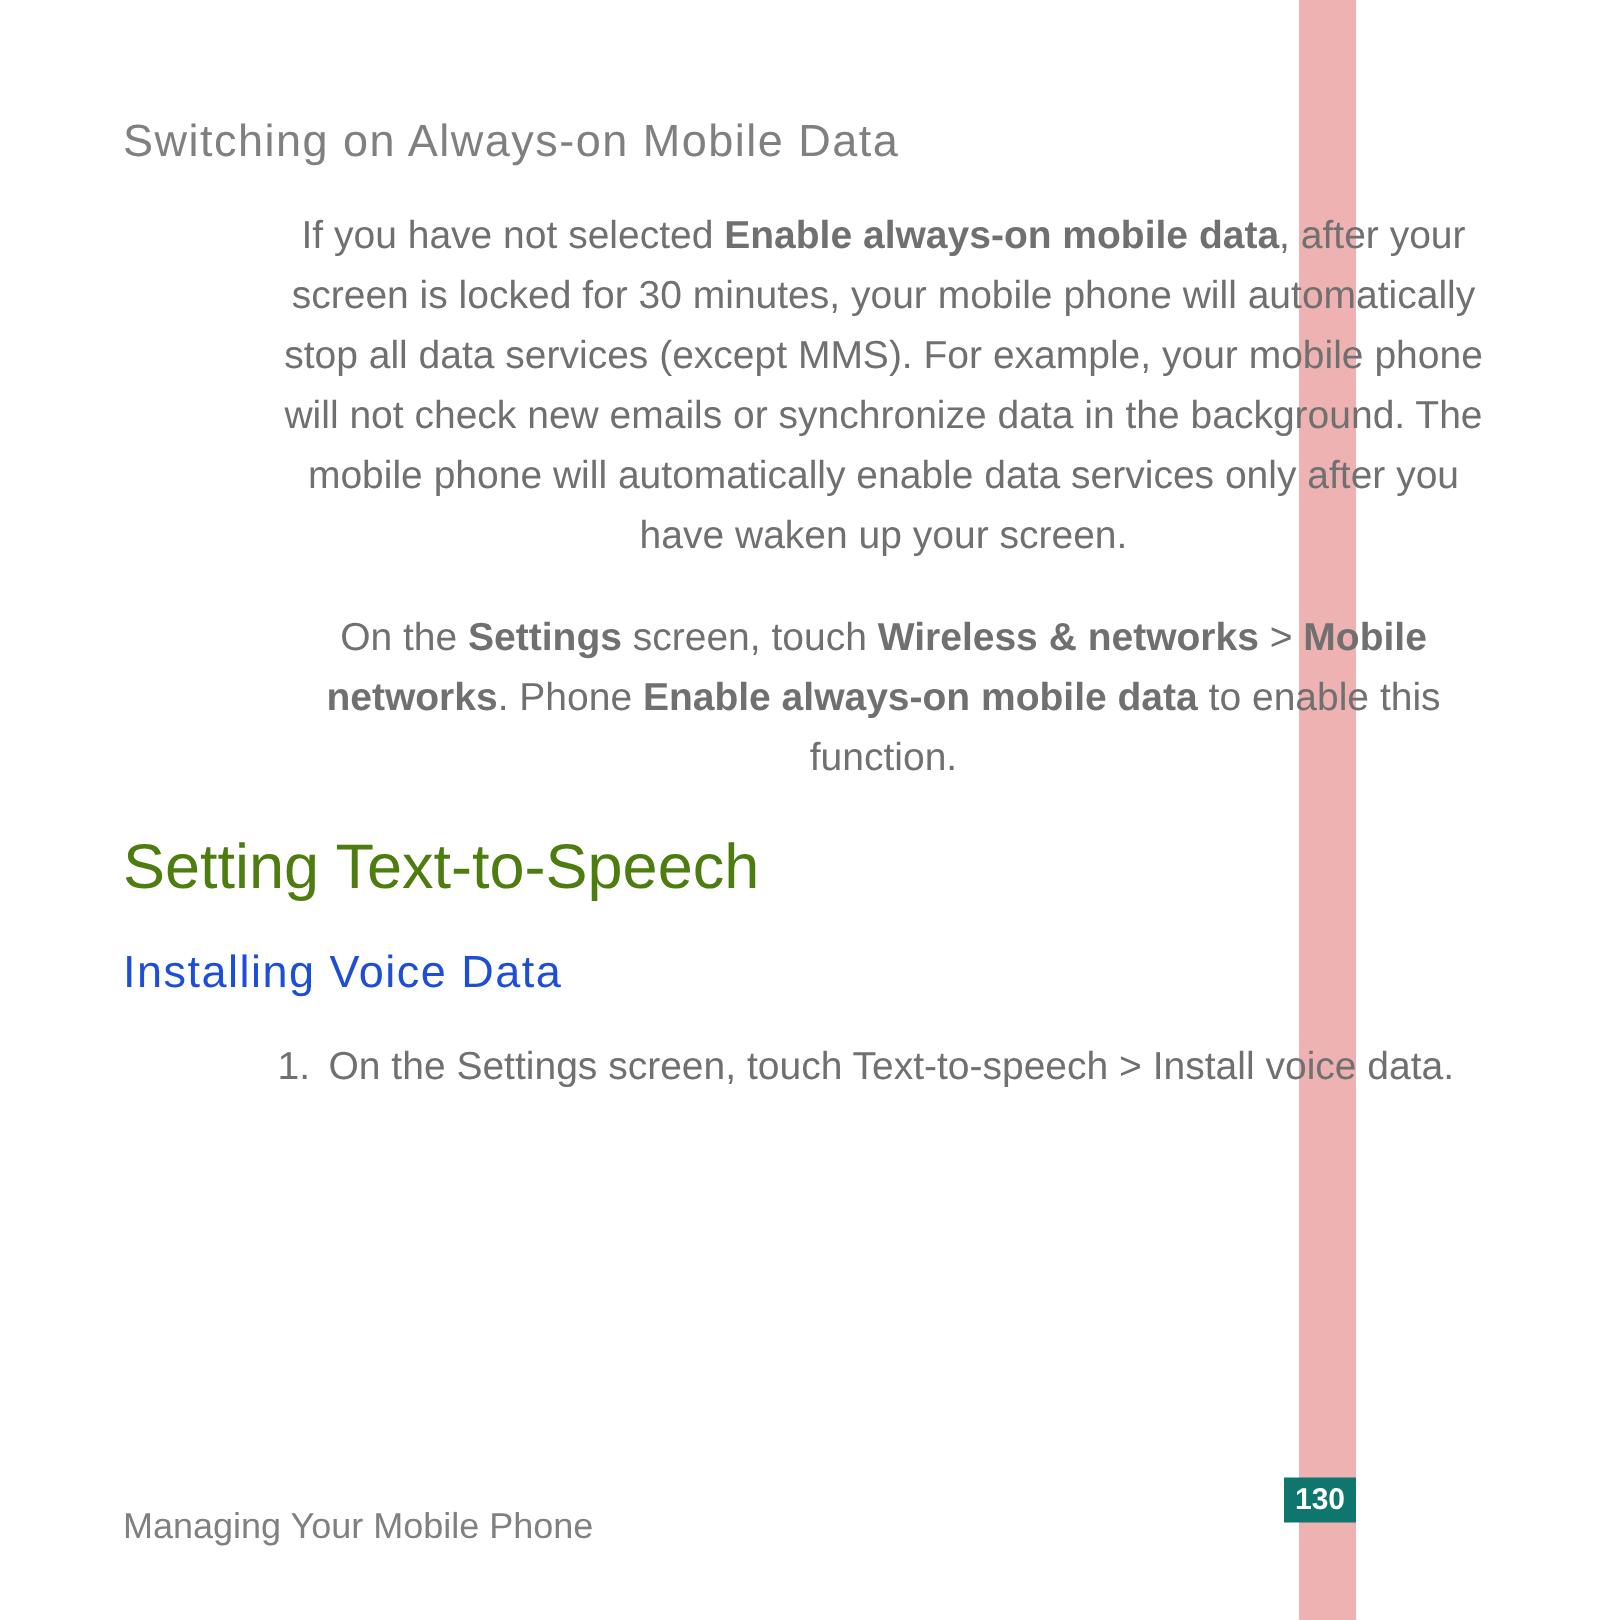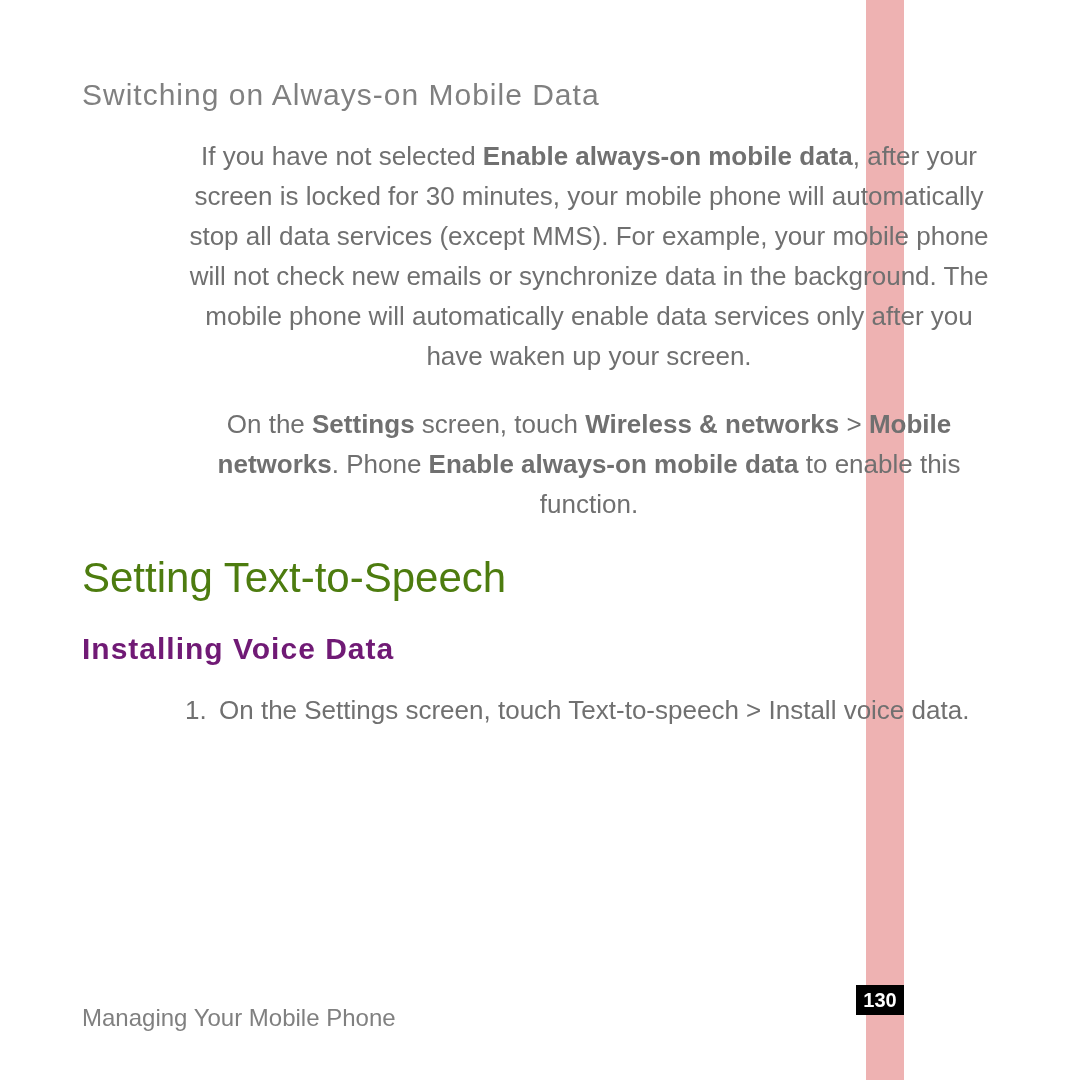--- a/index.html
+++ b/index.html
@@ -55,23 +55,23 @@
     color: #707070;
   }
   .h1 {
     font-size: 42px;
     font-weight: 400;
     color: #4d7c0f;
     margin: 30px 0 28px 0;
   }
   .h3 {
     font-size: 30px;
-    font-weight: 700;
+    font-weight: 400;
     letter-spacing: 1px;
-    color: #701a75;
+    color: #1d4ed8;
     margin: 30px 0 24px 0;
   }
   .ol-item {
     margin-left: 103px;
     width: 790px;
     font-size: 26px;
     line-height: 40px;
     color: #707070;
     display: flex;
   }
@@ -87,21 +87,21 @@
     bottom: 48px;
     font-size: 24px;
     color: #808080;
   }
   .page-number-box {
     position: absolute;
     right: 0;
     bottom: 65px;
     width: 48px;
     height: 30px;
-    background: #000000;
+    background: #0f766e;
     color: #ffffff;
     font-size: 20px;
     font-weight: 700;
     display: flex;
     align-items: center;
     justify-content: center;
   }
 </style>
 </head>
 <body>

